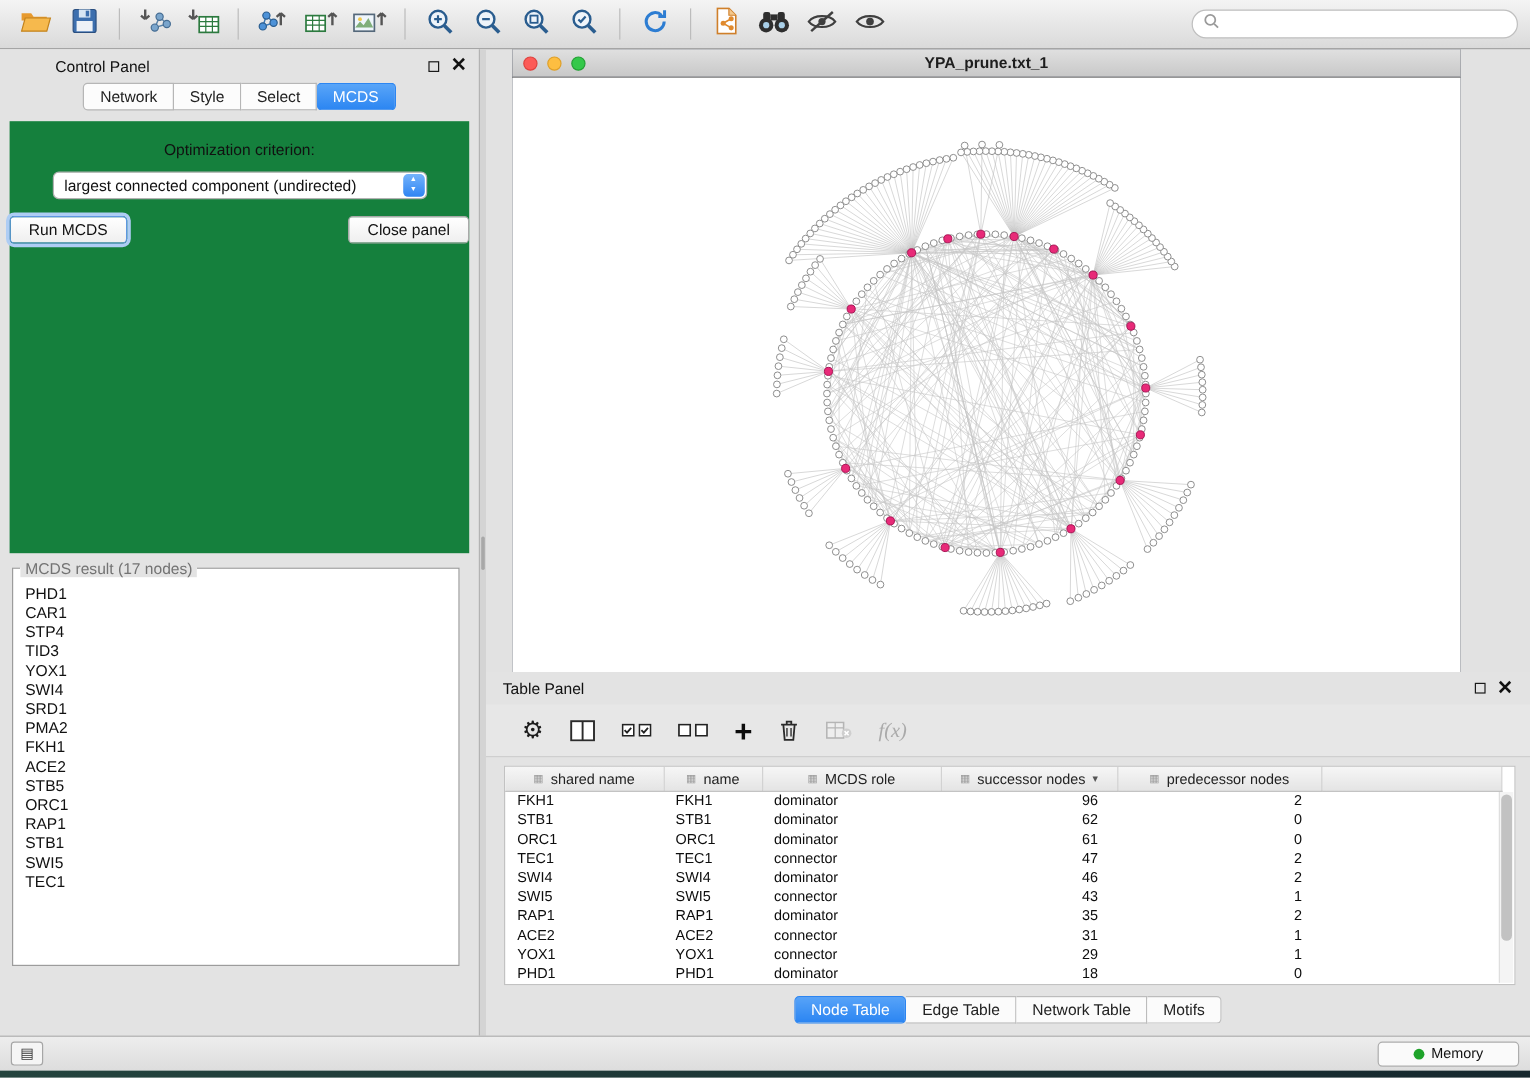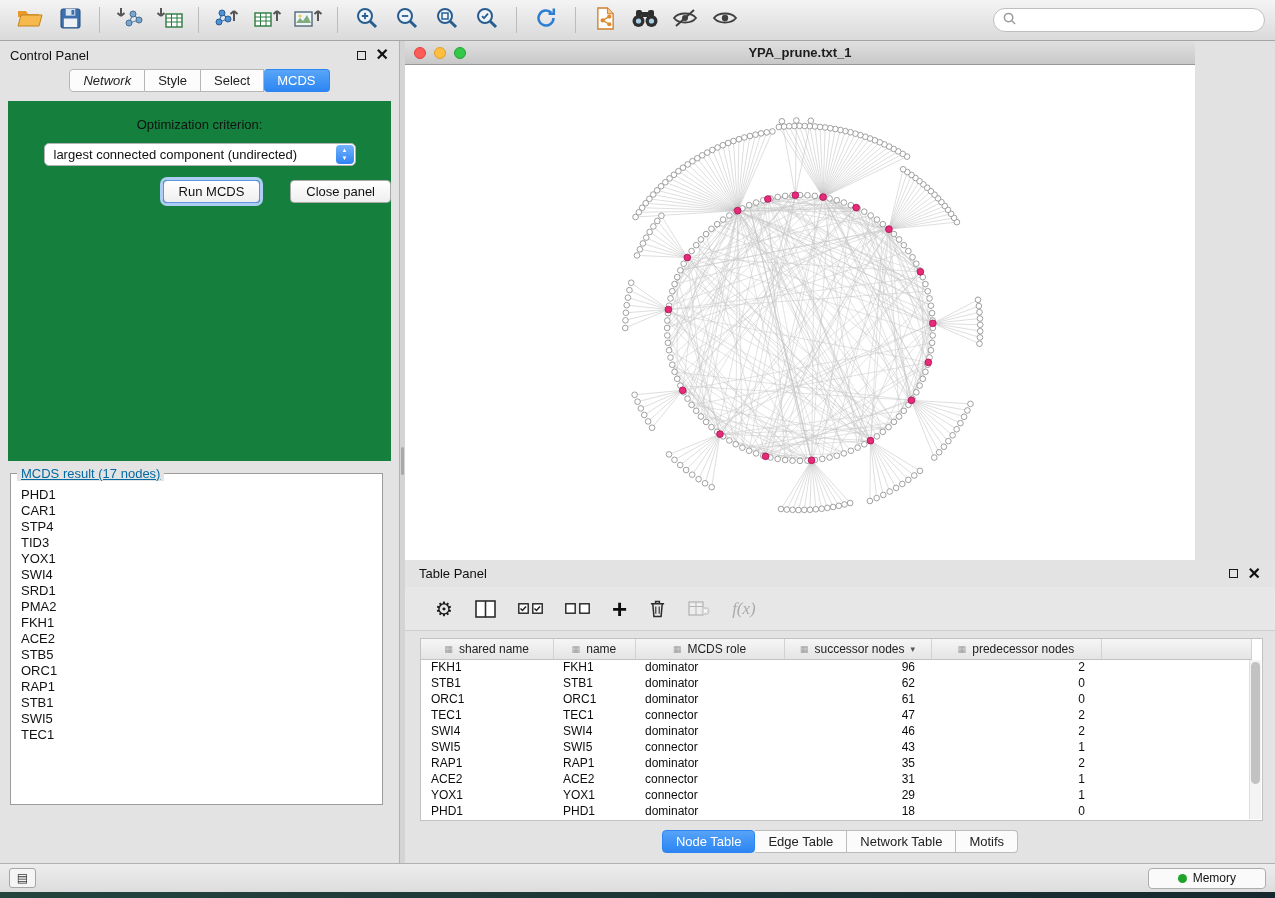--- a/index.html
+++ b/index.html
@@ -12,50 +12,50 @@
     background:linear-gradient(#f4f4f4,#dadada); border-bottom:1px solid #a5a5a5;
     display:flex; align-items:center; padding:0 10px; }
   .tb-btn { height:34px; min-width:40px; display:flex; align-items:center; justify-content:center; border-radius:4px; cursor:default; }
   .tb-sep { width:1px; height:26px; background:#bcbcbc; margin:0 9px; }
   .search-box { margin-left:auto; width:272px; height:24px; background:#fff; border:1px solid #bfbfbf;
     border-radius:12px; display:flex; align-items:center; gap:6px; padding:0 9px; }
   .search-box input { border:none; outline:none; flex:1; font-size:12px; font-family:inherit; background:transparent; color:#333; }
 
   
   .control-panel { position:absolute; top:41px; left:0; width:400px; height:822px; background:#e3e3e3; border-right:1px solid #b3b3b3; }
-  .cp-header { height:28px; display:flex; align-items:center; padding:0 10px; font-size:13px; color:#111; }
+  .cp-header { height:28px; display:flex; align-items:center; padding:0 10px; font-size:13px; color:#111;margin-left:36px; }
   .win-controls { margin-left:auto; display:flex; align-items:center; gap:10px; }
   .wc-float { width:9px; height:9px; border:1.5px solid #1a1a1a; display:inline-block; }
   .wc-close { font-size:16px; font-weight:bold; color:#111; line-height:1; }
   .cp-tabs { display:flex; justify-content:center; }
   .cp-tab { font-size:13px; padding:3px 13px; background:#fcfcfc; border:1px solid #b6b6b6; border-left:none; color:#222; }
-  .cp-tab:first-child { border-left:1px solid #b6b6b6; border-radius:4px 0 0 4px;font-style:italic; }
+  .cp-tab:first-child { border-left:1px solid #b6b6b6; border-radius:4px 0 0 4px; }
   .cp-tab.active { background:linear-gradient(#59a5f8,#2c86f2); border-color:#2c86f2; color:#fff; border-radius:4px; }
   .cp-content { position:absolute; left:8px; right:8px; top:60px; height:360px; background:#15803d; }
   .opt-label { text-align:center; margin-top:16px; font-size:13px; color:#111; }
   .dropdown { margin:11px auto 0; width:312px; height:23px; background:#fff; border:1px solid #b2b2b2; border-radius:5px;
     display:flex; align-items:center; font-size:13px; color:#111; padding-left:9px; position:relative; }
   .dd-stepper { position:absolute; right:1px; top:1px; bottom:1px; width:18px;
     background:linear-gradient(#74b3fb,#2f84f3); border-radius:4px; color:#fff;
     display:flex; flex-direction:column; align-items:center; justify-content:center; font-size:6px; line-height:1.2; }
-  .btn-row { display:flex; justify-content:flex-end; gap:30px; margin-top:14px; }
+  .btn-row { display:flex; justify-content:space-between; gap:30px; margin-top:14px; }
   .btn { font-size:13px; font-family:inherit; padding:3px 15px; background:linear-gradient(#ffffff,#efefef);
     border:1px solid #a9a9a9; border-radius:4px; color:#111; }
   .btn.focused { box-shadow:0 0 0 3px #aecdf4; border-color:#5e97e0; }
   .result-fieldset { position:absolute; left:10px; right:16px; top:425px; bottom:58px; border:1px solid #9c9c9c; background:#fff; }
-  .result-fieldset legend { font-size:13px; color:#0369a1; padding:0 4px; margin-left:6px; background:#e3e3e3;text-decoration:underline; }
+  .result-fieldset legend { font-size:13px; color:#737373; padding:0 4px; margin-left:6px; background:#e3e3e3; }
   .mcds-list { position:absolute; top:2px; left:2px; right:2px; bottom:2px; background:#fff; overflow:hidden; padding:4px 8px; }
   .mcds-item { font-size:13px; line-height:16px; color:#111; }
 
   
   .gutter { position:absolute; left:400px; top:41px; width:5px; height:822px; background:#d4d4d4; }
   .gutter-grip { position:absolute; top:406px; left:1px; width:3px; height:28px; background:#a8a8a8; border-radius:2px; }
 
   
-  .network-window { position:absolute; left:405px; top:41px; width:790px; height:519px; background:#0f172a; }
+  .network-window { position:absolute; left:427px; top:41px; width:790px; height:519px; background:#0f172a; }
   .nw-titlebar { height:24px; background:linear-gradient(#e0e0e0,#c8c8c8); border-bottom:1px solid #979797;
     display:flex; align-items:center; padding:0 9px; position:relative; }
   .traffic { display:flex; gap:8px; z-index:2; }
   .light { width:12px; height:12px; border-radius:50%; }
   .light.red { background:#fc5b57; border:1px solid #df423e; }
   .light.yellow { background:#fdbe41; border:1px solid #dfa029; }
   .light.green { background:#34c84a; border:1px solid #23a135; }
   .nw-title { position:absolute; left:0; right:0; text-align:center; font-size:13px; font-weight:bold; color:#1d1d1d; }
   .nw-canvas { position:absolute; top:24px; left:0; right:0; bottom:0; background:#fff; }
   #network-svg { width:100%; height:100%; display:block; }

